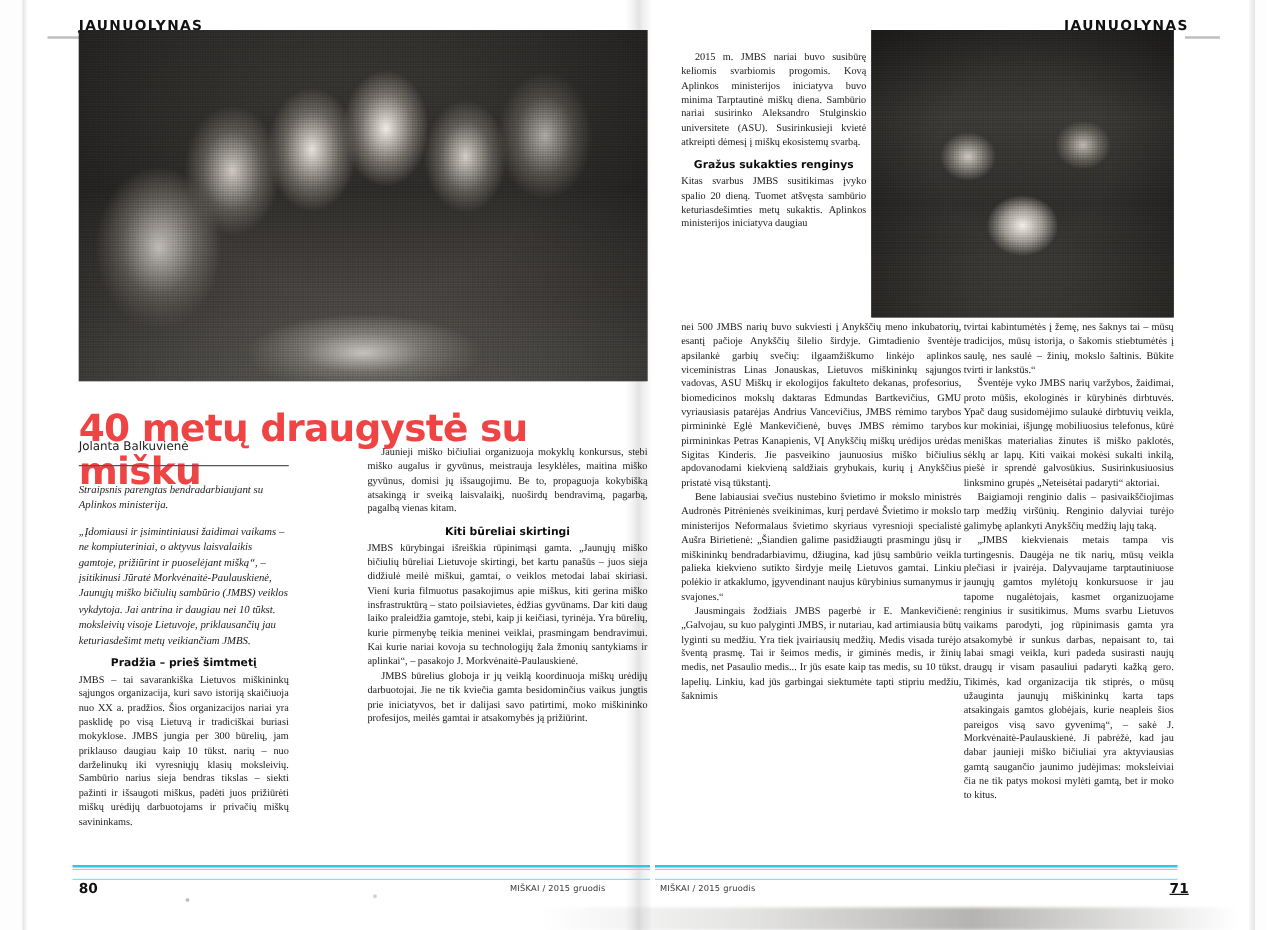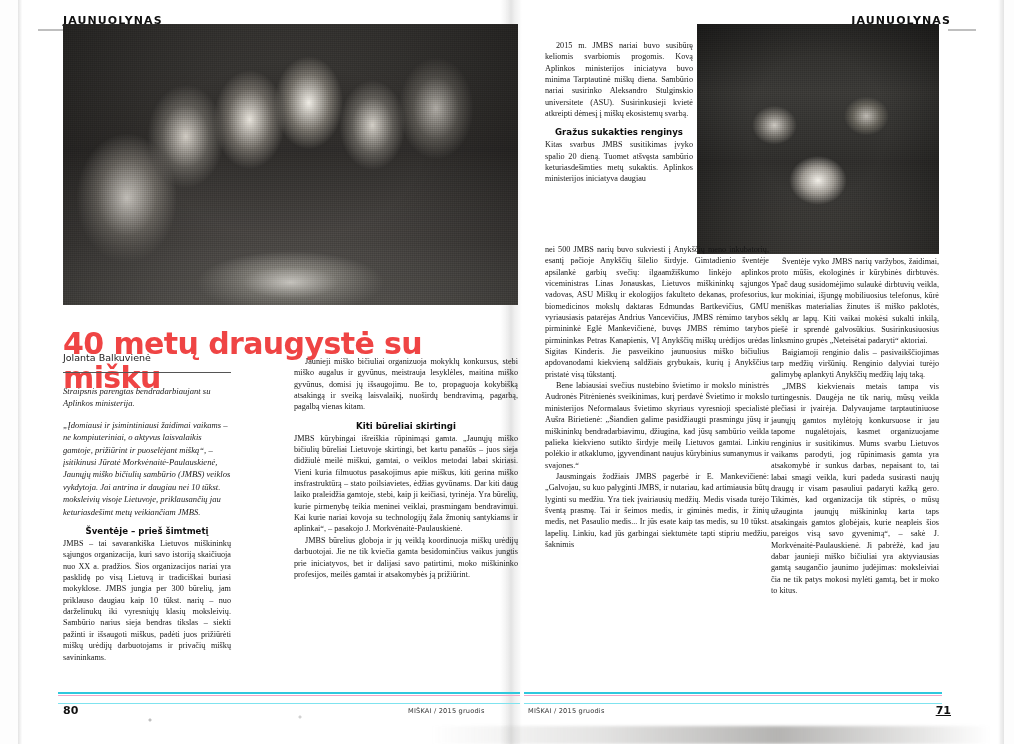--- a/index.html
+++ b/index.html
@@ -186,21 +186,21 @@
     text-align: left;
     color: #1a1a1a;
   }
   .standfirst p { text-indent: 0; }
   .gap { height: 9px; }
 
   .col-l1 { left: 63px;  top: 385px; width: 168px; }
   .col-l2 { left: 294px; top: 356px; width: 224px; }
 
   .col-r1-narrow { left: 545px; top: 40px;  width: 148px; }
-  .col-r1-wide   { left: 545px; top: 244px; width: 224px; }
+  .col-r1-wide   { left: 545px; top: 256px; width: 224px; }
   .col-r2-narrow { left: 771px; top: 256px; width: 168px; }
 
   
   .foot-rule {
     position: absolute;
     height: 2px;
     background: #2ec8dd;
   }
   .foot-rule-l { left: 58px;  top: 692px; width: 462px; }
   .foot-rule-r { left: 524px; top: 692px; width: 418px; }
@@ -298,21 +298,21 @@
   <div class="byline-rule"></div>
 
   <div class="col col-l1">
     <div class="standfirst">
       <p>Straipsnis parengtas bendradarbiaujant su Aplinkos ministerija.</p>
     </div>
     <div class="gap"></div>
     <div class="standfirst">
       <p>„Įdomiausi ir įsimintiniausi žaidimai vaikams – ne kompiuteriniai, o aktyvus laisvalaikis gamtoje, prižiūrint ir puoselėjant mišką“, – įsitikinusi Jūratė Morkvėnaitė-Paulauskienė, Jaunųjų miško bičiulių sambūrio (JMBS) veiklos vykdytoja. Jai antrina ir daugiau nei 10 tūkst. moksleivių visoje Lietuvoje, priklausančių jau keturiasdešimt metų veikiančiam JMBS.</p>
     </div>
-    <div class="subhead">Šventėje – prieš šimtmetį</div>
+    <div class="subhead">Pradžia – prieš šimtmetį</div>
     <p class="noindent">JMBS – tai savarankiška Lietuvos miškininkų sąjungos organizacija, kuri savo istoriją skaičiuoja nuo XX a. pradžios. Šios organizacijos nariai yra pasklidę po visą Lietuvą ir tradiciškai buriasi mokyklose. JMBS jungia per 300 būrelių, jam priklauso daugiau kaip 10 tūkst. narių – nuo darželinukų iki vyresniųjų klasių moksleivių. Sambūrio narius sieja bendras tikslas – siekti pažinti ir išsaugoti miškus, padėti juos prižiūrėti miškų urėdijų darbuotojams ir privačių miškų savininkams.</p>
   </div>
 
   <div class="col col-l2">
     <p>Jaunieji miško bičiuliai organizuoja mokyklų konkursus, stebi miško augalus ir gyvūnus, meistrauja lesyklėles, maitina miško gyvūnus, domisi jų išsaugojimu. Be to, propaguoja kokybišką atsakingą ir sveiką laisvalaikį, nuoširdų bendravimą, pagarbą, pagalbą vienas kitam.</p>
     <div class="subhead">Kiti būreliai skirtingi</div>
     <p class="noindent">JMBS kūrybingai išreiškia rūpinimąsi gamta. „Jaunųjų miško bičiulių būreliai Lietuvoje skirtingi, bet kartu panašūs – juos sieja didžiulė meilė miškui, gamtai, o veiklos metodai labai skiriasi. Vieni kuria filmuotus pasakojimus apie miškus, kiti gerina miško insfrastruktūrą – stato poilsiavietes, ėdžias gyvūnams. Dar kiti daug laiko praleidžia gamtoje, stebi, kaip ji keičiasi, tyrinėja. Yra būrelių, kurie pirmenybę teikia meninei veiklai, prasmingam bendravimui. Kai kurie nariai kovoja su technologijų žala žmonių santykiams ir aplinkai“, – pasakojo J. Morkvėnaitė-Paulauskienė.</p>
     <p>JMBS būrelius globoja ir jų veiklą koordinuoja miškų urėdijų darbuotojai. Jie ne tik kviečia gamta besidominčius vaikus jungtis prie iniciatyvos, bet ir dalijasi savo patirtimi, moko miškininko profesijos, meilės gamtai ir atsakomybės ją prižiūrint.</p>
   </div>
 
@@ -322,20 +322,21 @@
     <p class="noindent">Kitas svarbus JMBS susitikimas įvyko spalio 20 dieną. Tuomet atšvęsta sambūrio keturiasdešimties metų sukaktis. Aplinkos ministerijos iniciatyva daugiau</p>
   </div>
 
   <div class="col col-r1-wide">
     <p class="noindent">nei 500 JMBS narių buvo sukviesti į Anykščių meno inkubatorių, esantį pačioje Anykščių šilelio širdyje. Gimtadienio šventėje apsilankė garbių svečių: ilgaamžiškumo linkėjo aplinkos viceministras Linas Jonauskas, Lietuvos miškininkų sąjungos vadovas, ASU Miškų ir ekologijos fakulteto dekanas, profesorius, biomedicinos mokslų daktaras Edmundas Bartkevičius, GMU vyriausiasis patarėjas Andrius Vancevičius, JMBS rėmimo tarybos pirmininkė Eglė Mankevičienė, buvęs JMBS rėmimo tarybos pirmininkas Petras Kanapienis, VĮ Anykščių miškų urėdijos urėdas Sigitas Kinderis. Jie pasveikino jaunuosius miško bičiulius apdovanodami kiekvieną saldžiais grybukais, kurių į Anykščius pristatė visą tūkstantį.</p>
     <p>Bene labiausiai svečius nustebino švietimo ir mokslo ministrės Audronės Pitrėnienės sveikinimas, kurį perdavė Švietimo ir mokslo ministerijos Neformalaus švietimo skyriaus vyresnioji specialistė Aušra Birietienė: „Šiandien galime pasidžiaugti prasmingu jūsų ir miškininkų bendradarbiavimu, džiugina, kad jūsų sambūrio veikla palieka kiekvieno sutikto širdyje meilę Lietuvos gamtai. Linkiu polėkio ir atkaklumo, įgyvendinant naujus kūrybinius sumanymus ir svajones.“</p>
     <p>Jausmingais žodžiais JMBS pagerbė ir E. Mankevičienė: „Galvojau, su kuo palyginti JMBS, ir nutariau, kad artimiausia būtų lyginti su medžiu. Yra tiek įvairiausių medžių. Medis visada turėjo šventą prasmę. Tai ir šeimos medis, ir giminės medis, ir žinių medis, net Pasaulio medis... Ir jūs esate kaip tas medis, su 10 tūkst. lapelių. Linkiu, kad jūs garbingai siektumėte tapti stipriu medžiu, šaknimis</p>
   </div>
 
   <div class="col col-r2-narrow">
+    <p class="noindent">tvirtai kabintumėtės į žemę, nes šaknys tai – mūsų tradicijos, mūsų istorija, o šakomis stiebtumėtės į saulę, nes saulė – žinių, mokslo šaltinis. Būkite tvirti ir lankstūs.“</p>
     <p>Šventėje vyko JMBS narių varžybos, žaidimai, proto mūšis, ekologinės ir kūrybinės dirbtuvės. Ypač daug susidomėjimo sulaukė dirbtuvių veikla, kur mokiniai, išjungę mobiliuosius telefonus, kūrė meniškas materialias žinutes iš miško paklotės, sėklų ar lapų. Kiti vaikai mokėsi sukalti inkilą, piešė ir sprendė galvosūkius. Susirinkusiuosius linksmino grupės „Neteisėtai padaryti“ aktoriai.</p>
     <p>Baigiamoji renginio dalis – pasivaikščiojimas tarp medžių viršūnių. Renginio dalyviai turėjo galimybę aplankyti Anykščių medžių lajų taką.</p>
     <p>„JMBS kiekvienais metais tampa vis turtingesnis. Daugėja ne tik narių, mūsų veikla plečiasi ir įvairėja. Dalyvaujame tarptautiniuose jaunųjų gamtos mylėtojų konkursuose ir jau tapome nugalėtojais, kasmet organizuojame renginius ir susitikimus. Mums svarbu Lietuvos vaikams parodyti, jog rūpinimasis gamta yra atsakomybė ir sunkus darbas, nepaisant to, tai labai smagi veikla, kuri padeda susirasti naujų draugų ir visam pasauliui padaryti kažką gero. Tikimės, kad organizacija tik stiprės, o mūsų užauginta jaunųjų miškininkų karta taps atsakingais gamtos globėjais, kurie neapleis šios pareigos visą savo gyvenimą“, – sakė J. Morkvėnaitė-Paulauskienė. Ji pabrėžė, kad jau dabar jaunieji miško bičiuliai yra aktyviausias gamtą saugančio jaunimo judėjimas: moksleiviai čia ne tik patys mokosi mylėti gamtą, bet ir moko to kitus.</p>
   </div>
 
   <div class="foot-rule foot-rule-l"></div>
   <div class="foot-rule-l2"></div>
   <div class="foot-rule-l3"></div>
   <div class="foot-rule foot-rule-r"></div>
   <div class="foot-rule-r2"></div>

